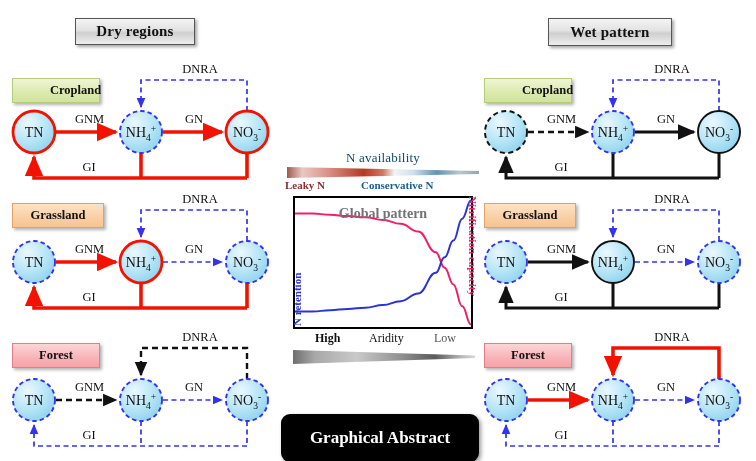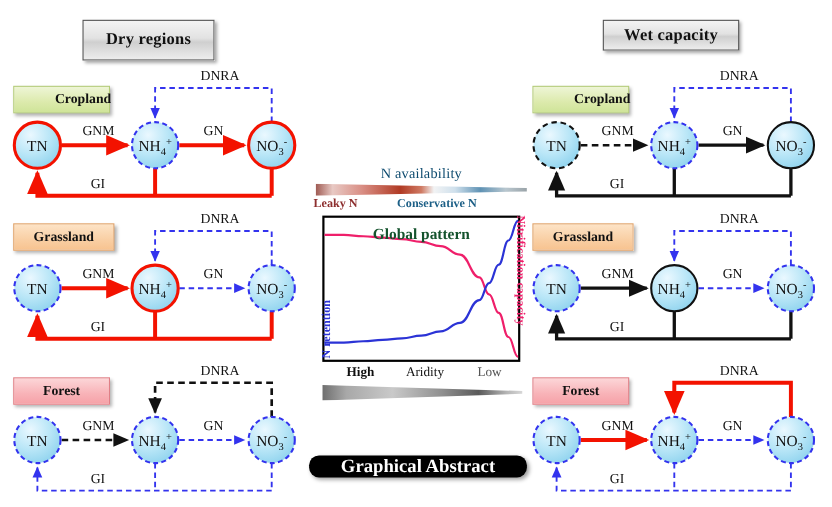--- a/index.html
+++ b/index.html
@@ -55,51 +55,51 @@
   #leakyN { left: 2px; color: #8d2f2f; }
   #consN  { left: 78px; color: #1c5f86; }
 
   #plot-box {
     position: absolute; left: 10px; top: 46px; width: 180px; height: 133px;
     border: 2px solid #000; background: #fff;
   }
   #plot-svg { position: absolute; left: 0; top: 0; width: 100%; height: 100%; }
   #gp-label {
     position: absolute; left: 0; top: 56px; width: 100%; text-align: center;
-    font-weight: bold; font-size: 14px; color: #14532d;
+    font-weight: bold; font-size: 14px; color: #737373;
   }
   .v-axis {
     position: absolute; font-weight: bold; font-size: 11px;
     white-space: nowrap; transform-origin: 0 0;
   }
   #nret { left: 8px; top: 176px; transform: rotate(-90deg); color: #2b33d6; }
   #nitcap { left: 196px; top: 46px; transform: rotate(90deg); color: #ef1f6a; }
 
   .ar-tick { position: absolute; top: 181px; font-size: 12px; }
   #ar-high { left: 10px; font-weight: bold; color: #111; margin-left: 22px; }
   #ar-mid  { left: 62px; color: #111; margin-left: 24px; }
   #ar-low  { left: 151px; color: #555; }
   #aridity-bar { position: absolute; left: 10px; top: 200px; width: 182px; height: 14px; }
 
   
   #ga-badge {
-    position: absolute; left: 281px; top: 414px; width: 198px; height: 20px;
+    position: absolute; left: 281px; top: 414px; width: 198px; height: 48px;
     background: #000; border-radius: 9px;
     display: flex; align-items: center; justify-content: center;
     color: #fff; font-weight: bold; font-size: 17px;
     box-shadow: 2px 2px 4px rgba(0,0,0,0.4);
   }
 </style>
 </head>
 <body>
 
 <div id="root">
 
-  <div class="region-title" id="title-dry" style="left:75px; top:18px; width:120px; height:37px;">Dry regions</div>
-  <div class="region-title" id="title-wet" style="left:548px; top:18px; width:124px; height:28px;">Wet capacity</div>
+  <div class="region-title" id="title-dry" style="left:75px; top:18px; width:120px; height:27px;">Dry regions</div>
+  <div class="region-title" id="title-wet" style="left:548px; top:18px; width:124px; height:28px;">Wet pattern</div>
 
   <div class="lu-chip lu-cropland" style="left:12px; top:78px;  width:88px; height:25px;">Cropland</div>
   <div class="lu-chip lu-grassland" style="left:12px; top:203px; width:92px; height:25px;">Grassland</div>
   <div class="lu-chip lu-forest" style="left:12px; top:343px; width:88px; height:25px;">Forest</div>
 
   <div class="lu-chip lu-cropland" style="left:484px; top:78px;  width:88px; height:25px;">Cropland</div>
   <div class="lu-chip lu-grassland" style="left:484px; top:203px; width:92px; height:25px;">Grassland</div>
   <div class="lu-chip lu-forest" style="left:484px; top:343px; width:88px; height:25px;">Forest</div>
 
   <svg class="panel-svg" id="panel-dry-0" style="left:4px;  top:60px;  width:275px; height:130px;">

